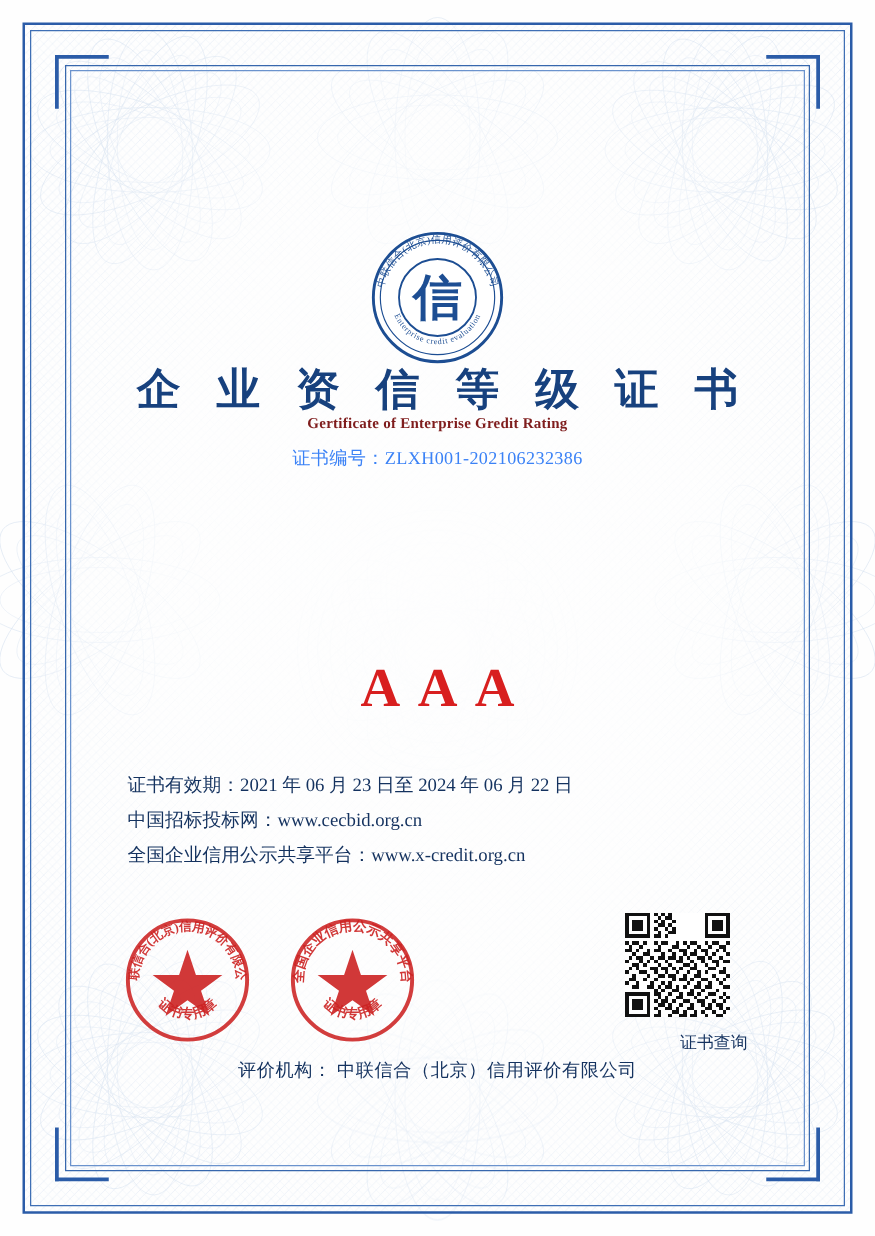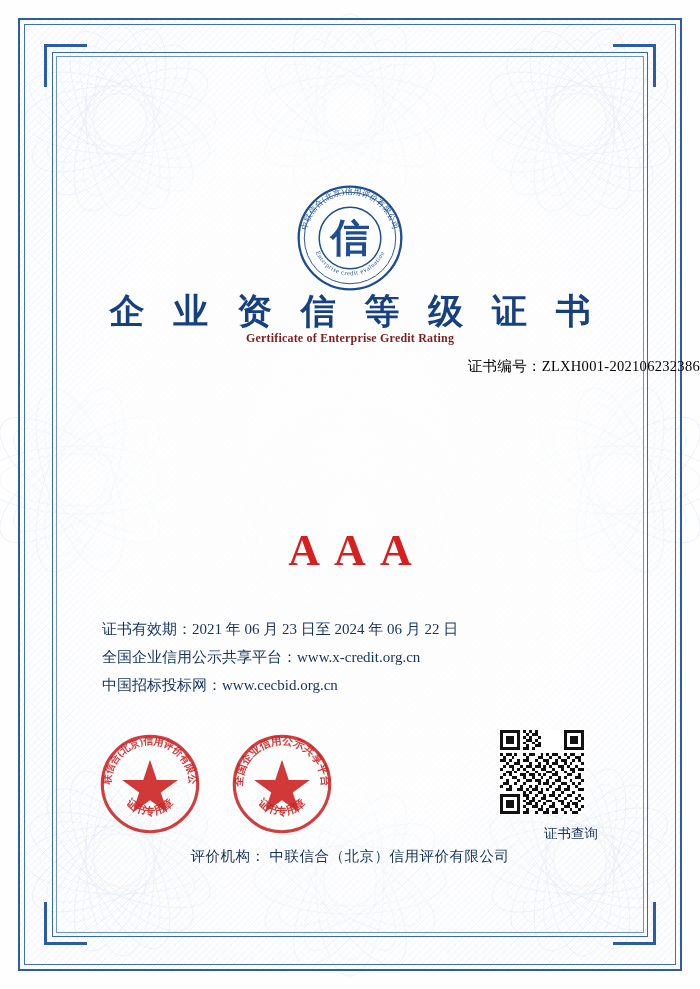--- a/index.html
+++ b/index.html
@@ -126,23 +126,22 @@
     color: #7f1d1d;
     letter-spacing: 0.2px;
   }
 
   .cert-no {
     position: absolute;
     left: 0;
     right: 0;
     top: 357px;
     font-size: 14.5px;
-    color: #000000;
+    color: #3b82f6;
     letter-spacing: 0.3px;
-    text-align: right;
   }
 
   .company {
     position: absolute;
     left: 0;
     right: 0;
     top: 392px;
     font-family: "Liberation Serif", serif;
     font-weight: bold;
     font-size: 30px;
@@ -543,24 +542,24 @@
 
 
 
     <div class="grade">AAA</div>
 
     <div class="details">
       <div class="row">
         <span>证书有效期：</span><span>2021 年 06 月 23 日至 2024 年 06 月 22 日</span>
       </div>
       <div class="row">
-        <span>全国企业信用公示共享平台：</span><span class="val-link">www.x-credit.org.cn</span>
+        <span>中国招标投标网：</span><span class="val-link">www.cecbid.org.cn</span>
       </div>
       <div class="row">
-        <span>中国招标投标网：</span><span class="val-link">www.cecbid.org.cn</span>
+        <span>全国企业信用公示共享平台：</span><span class="val-link">www.x-credit.org.cn</span>
       </div>
     </div>
 
     <svg class="seal left" viewBox="0 0 120 120">
       <defs>
         <path id="sealRing1" d="M 60,60 m -44,0 a 44,44 0 1,1 88,0" fill="none"></path>
         <path id="sealBottom1" d="M 60,60 m -34,0 a 34,34 0 1,0 68,0" fill="none"></path>
       </defs>
       <circle cx="60" cy="60" r="53" fill="none" stroke="#cc2222" stroke-width="3.5" opacity="0.88"></circle>
       <text font-family="Liberation Serif, serif" font-size="11" fill="#cc2222" font-weight="bold" opacity="0.9">

